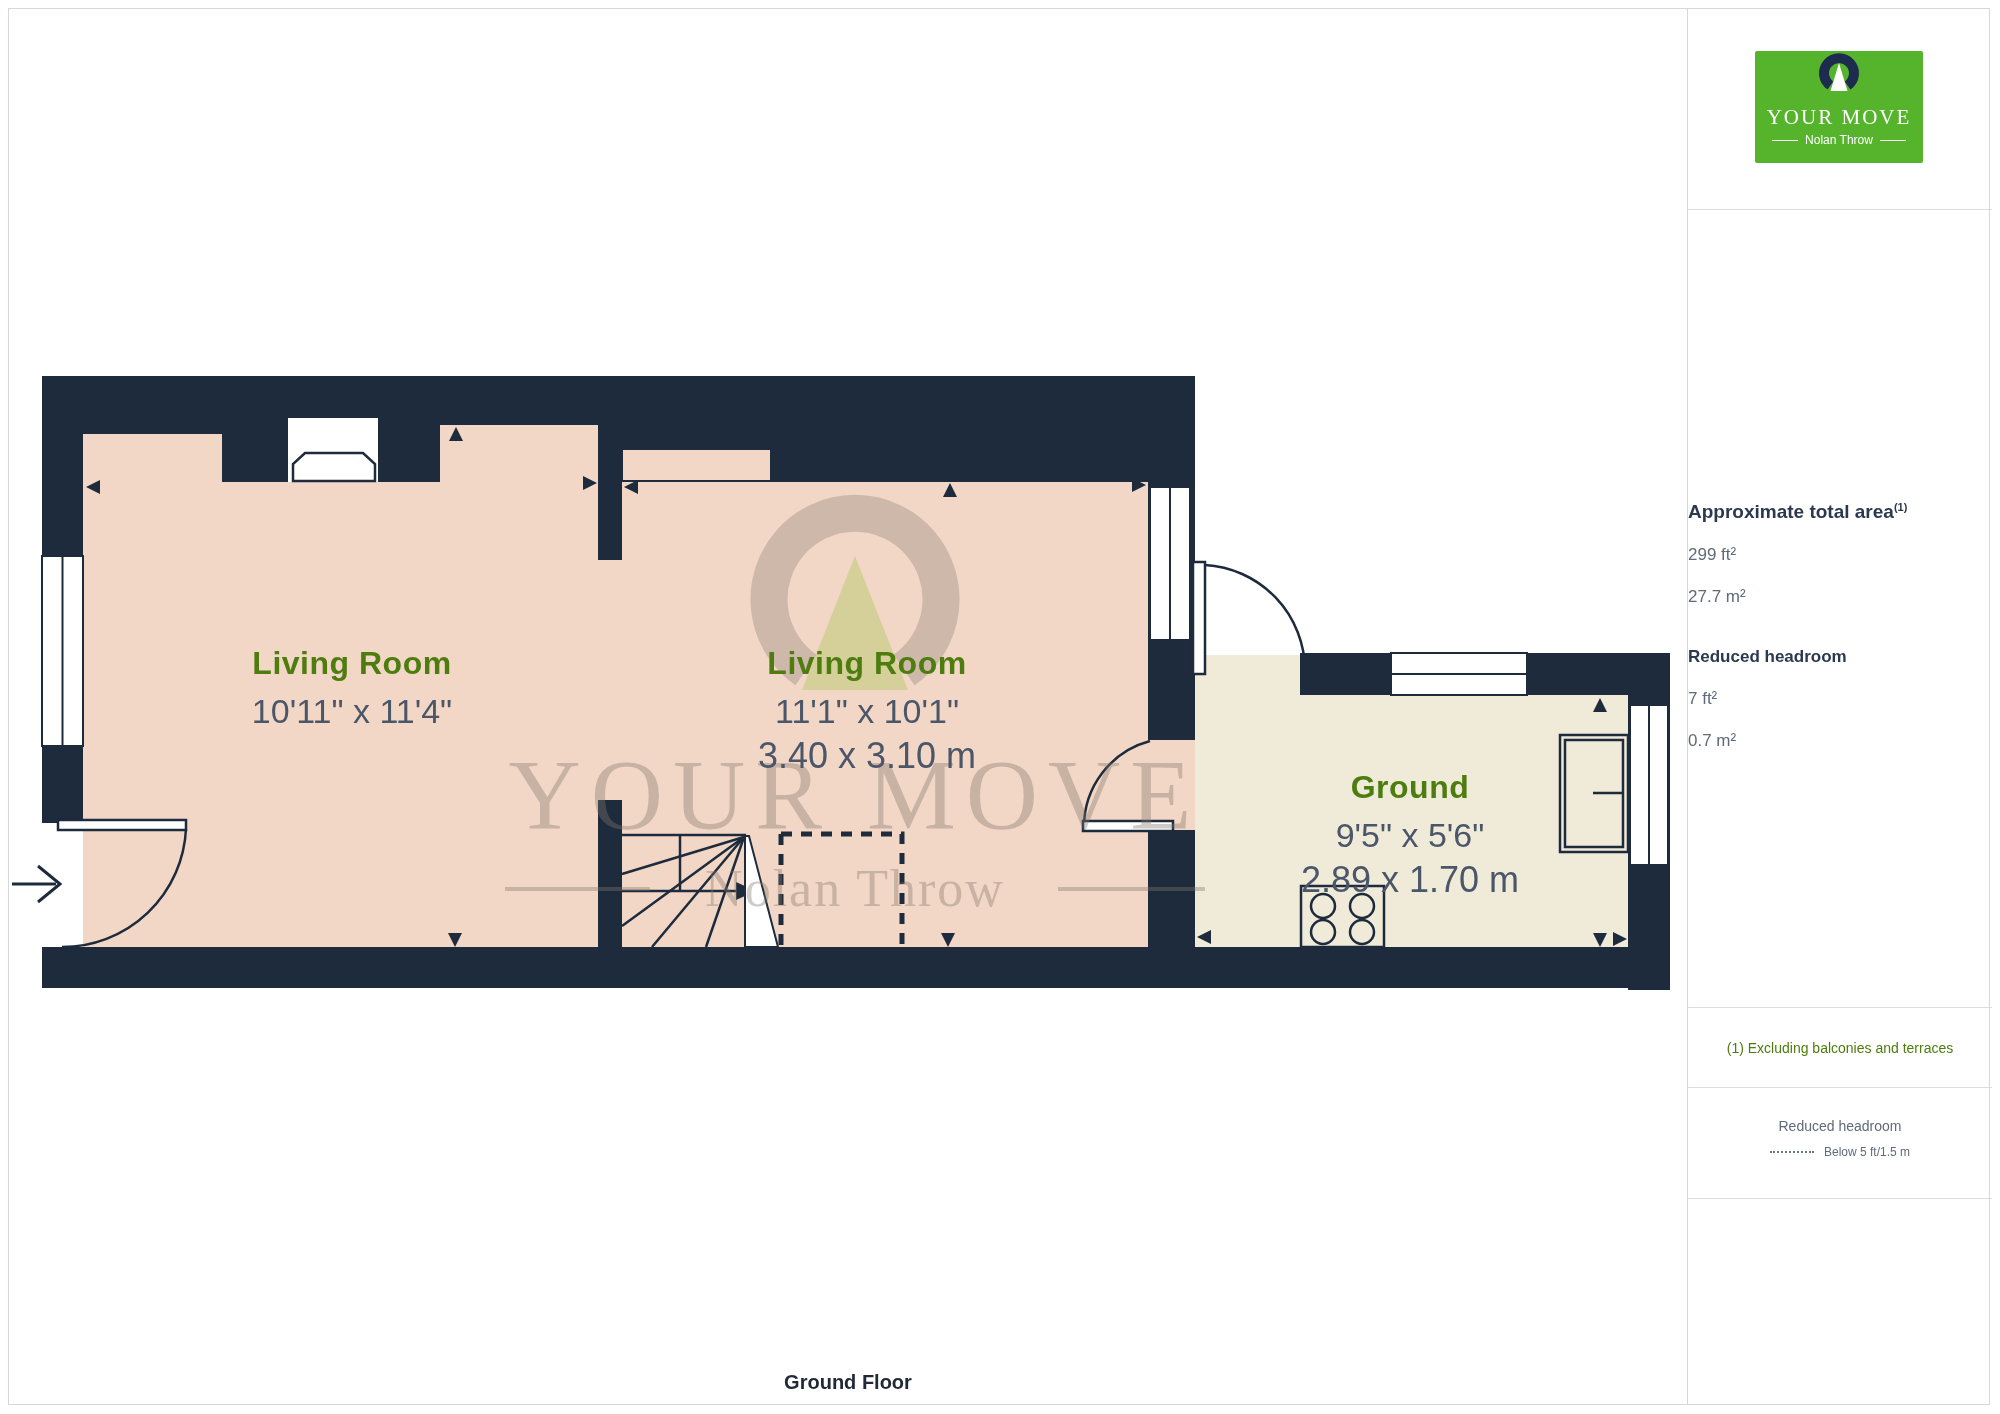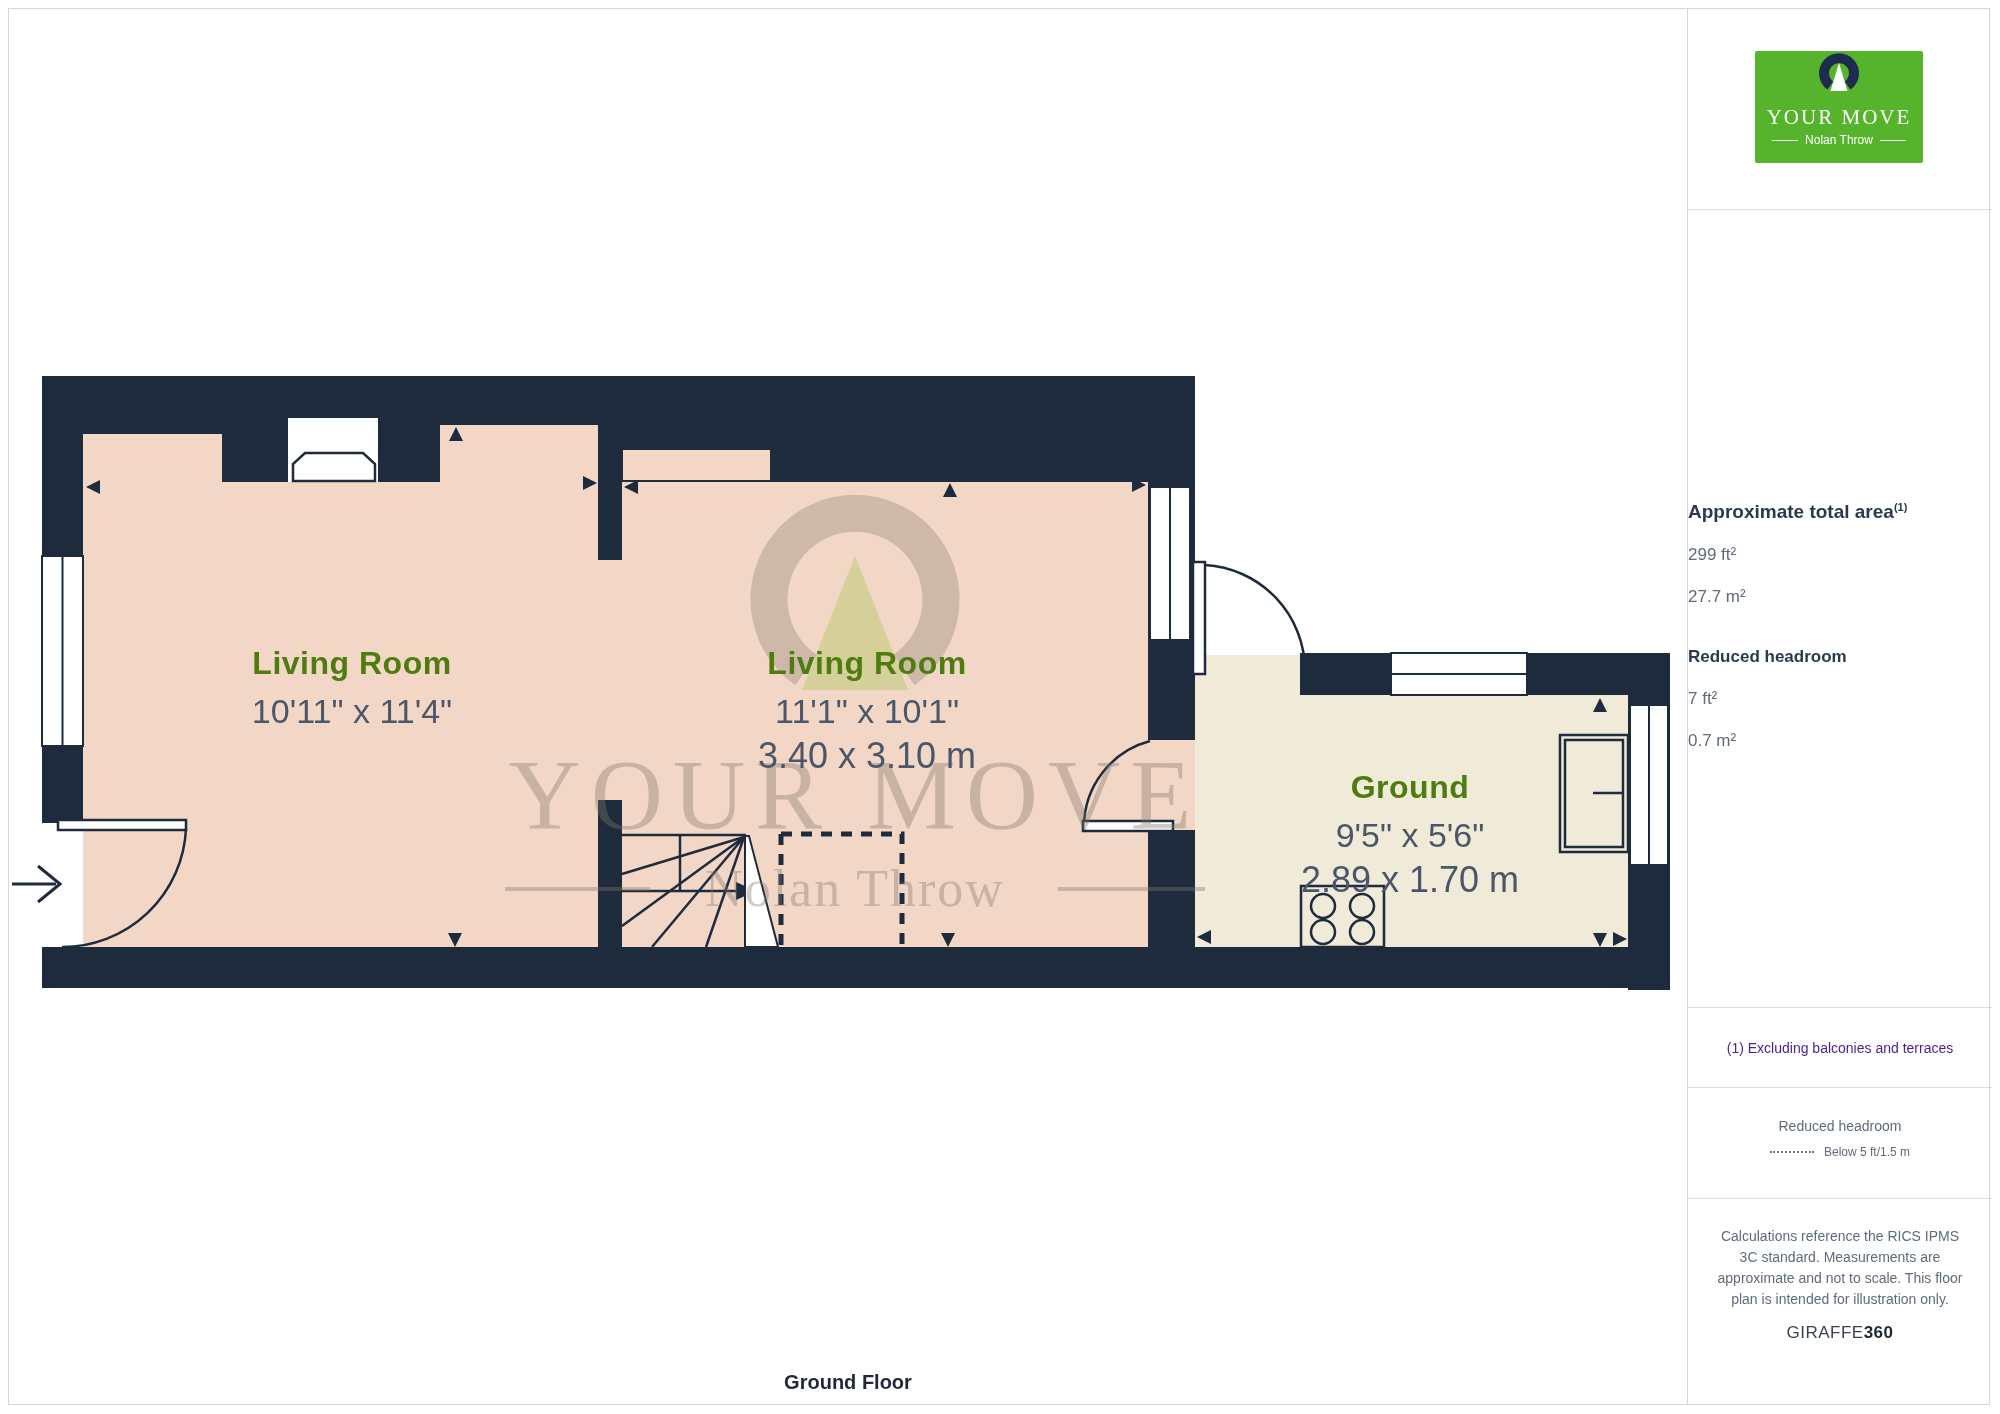--- a/index.html
+++ b/index.html
@@ -30,21 +30,21 @@
   #logo-sub-row{display:flex;align-items:center;gap:7px;margin-top:3px;}
   .logo-dash{width:26px;height:1px;background:#ffffff;}
   #logo-sub{color:#ffffff;font-size:12px;font-family:"Liberation Sans",sans-serif;}
   #sb-area-section{top:202px;height:798px;}
   #area-block{position:absolute;top:291px;left:0;width:100%;text-align:left;color:#5f6b7a;}
   #area-title{font-size:19px;font-weight:bold;color:#2b3950;}
   #area-title sup{font-size:11px;}
   .area-val{font-size:17px;margin-top:22px;}
   #reduced-title{font-size:17px;font-weight:bold;color:#2b3950;margin-top:40px;}
   #sb-footnote-section{top:1000px;height:80px;display:flex;align-items:center;justify-content:center;}
-  #sb-footnote{font-size:14px;color:#4c1d95;text-align:left;}
+  #sb-footnote{font-size:14px;color:#4d7c0f;text-align:left;}
   #sb-legend-section{top:1080px;height:111px;}
   #legend-title{margin-top:30px;text-align:center;font-size:14px;color:#5f6b7a;}
   #legend-row{margin-top:11px;display:flex;align-items:center;justify-content:center;gap:10px;}
   #legend-dash{width:44px;height:0;border-top:2px dotted #6b7685;}
   #legend-text{font-size:12px;color:#5f6b7a;}
   #sb-disclaimer-section{top:1191px;height:206px;}
   #disclaimer{margin:27px auto 0;width:258px;text-align:center;font-size:14px;line-height:21px;color:#5f6b7a;}
   #giraffe{margin-top:13px;text-align:center;font-size:17px;letter-spacing:.5px;color:#3a4353;}
   #giraffe .g360{font-weight:bold;color:#1d2736;}
 </style>
@@ -232,21 +232,17 @@
     </div>
 
     <div id="sb-legend-section" class="sb-section sb-border">
       <div id="legend-title">Reduced headroom</div>
       <div id="legend-row">
         <span id="legend-dash"></span>
         <span id="legend-text">Below 5 ft/1.5 m</span>
       </div>
     </div>
 
-    <div id="sb-disclaimer-section" class="sb-section">
-      <div id="disclaimer">Calculations reference the RICS IPMS 3C standard. Measurements are approximate and not to scale. This floor plan is intended for illustration only.</div>
-      <div id="giraffe"><span>GIRAFFE</span><span class="g360">360</span></div>
-    </div>
 
   </div>
 
   <div id="page-border"></div>
 </div>
 
 </body></html>

